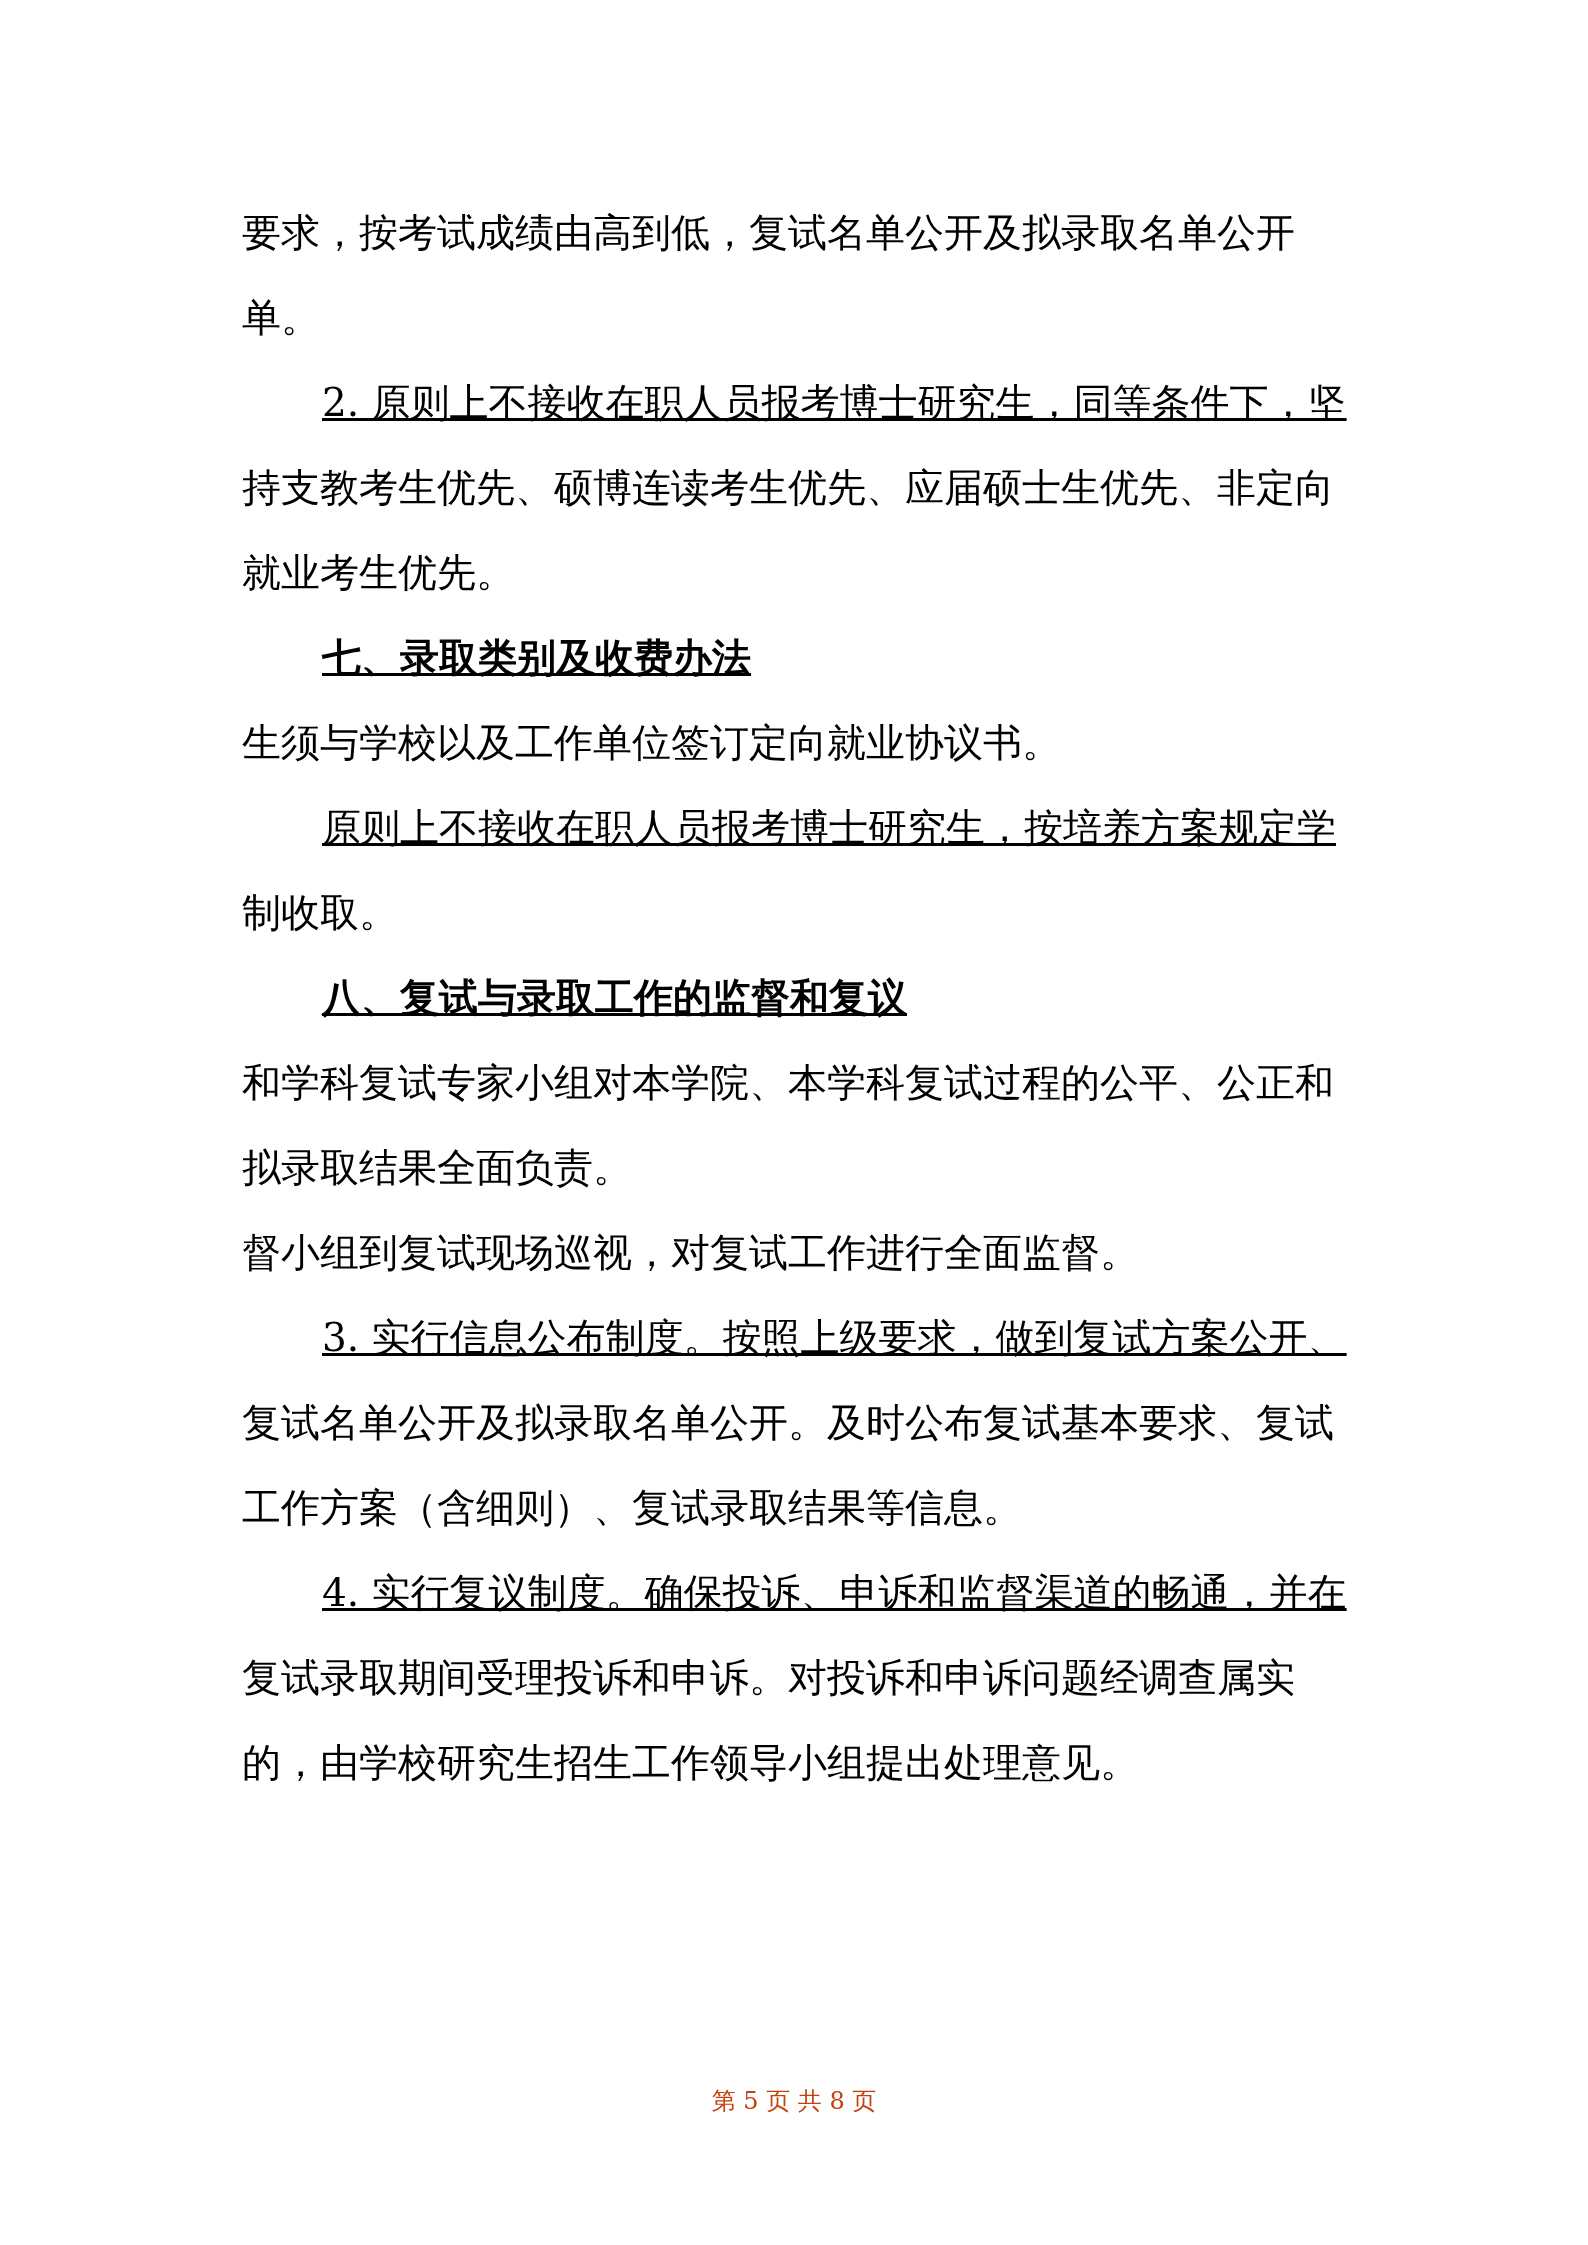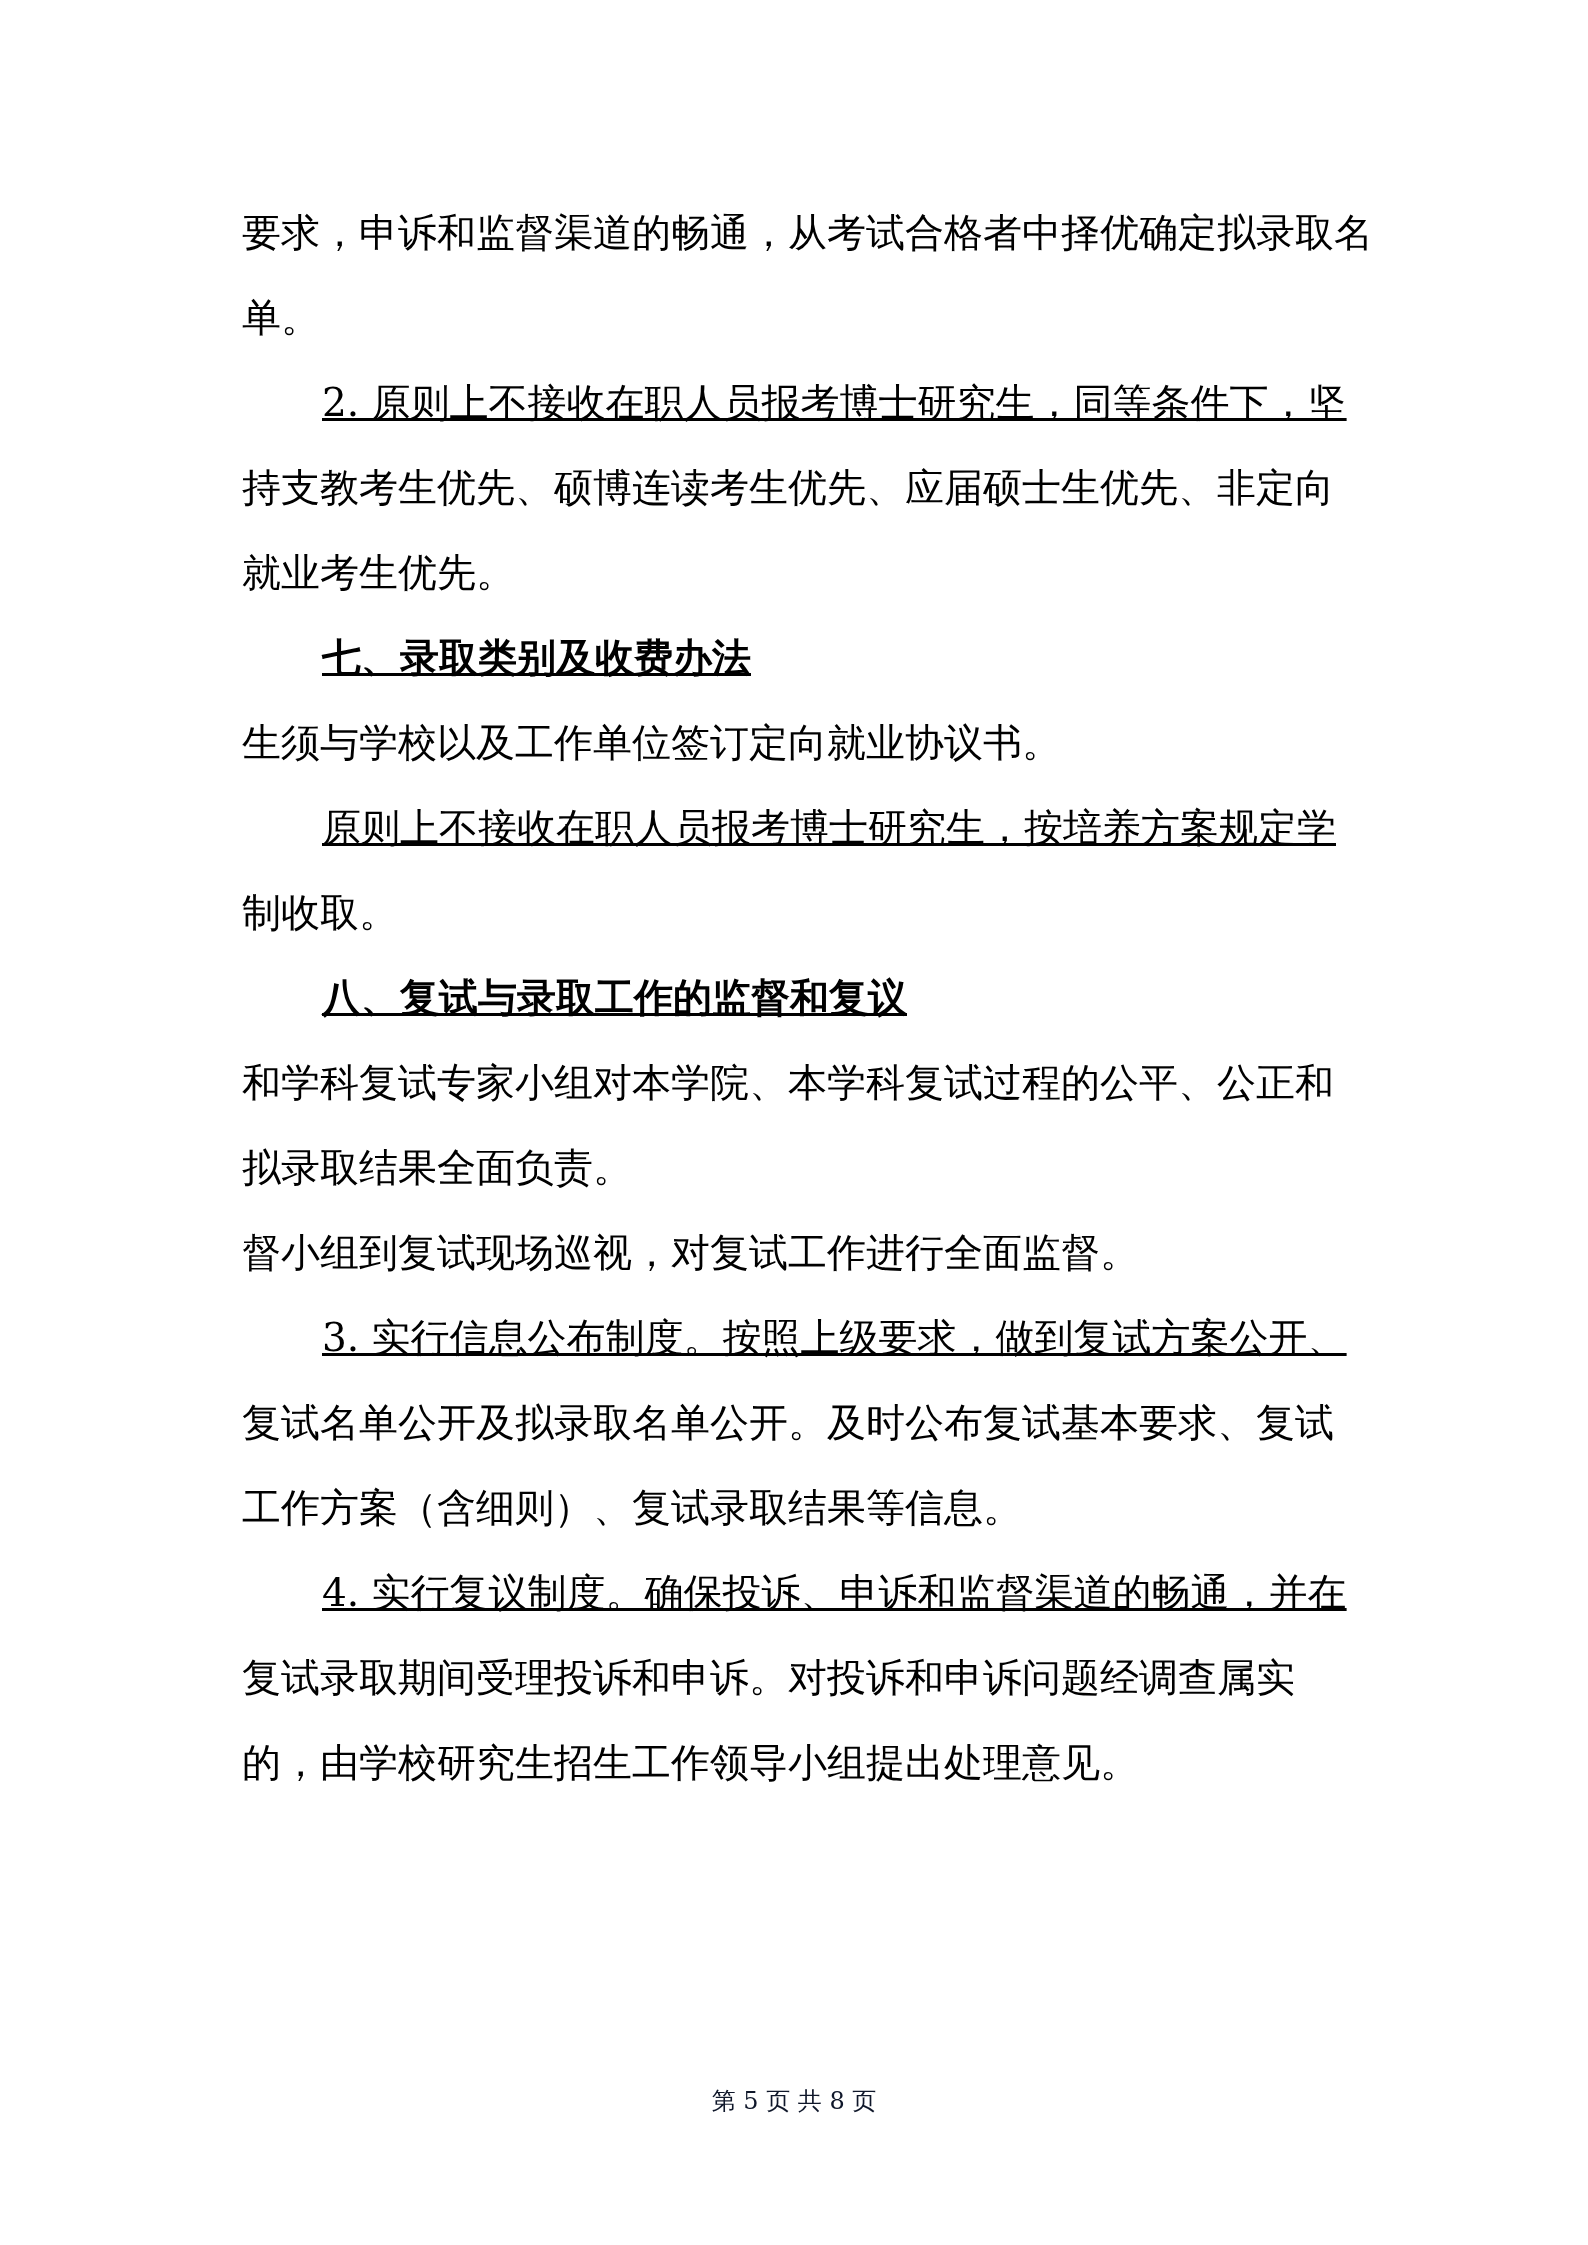--- a/index.html
+++ b/index.html
@@ -39,29 +39,29 @@
   }
   .page-footer {
     position: absolute;
     left: 0;
     top: 2079px;
     width: 1588px;
     height: 44px;
     line-height: 44px;
     text-align: center;
     font-size: 24px;
-    color: #0f172a;
+    color: #c2410c;
   }
 </style>
 </head>
 <body>
 
 <div class="page">
   <div class="doc-body">
-    <div class="line">要求，申诉和监督渠道的畅通，从考试合格者中择优确定拟录取名</div>
+    <div class="line">要求，按考试成绩由高到低，复试名单公开及拟录取名单公开</div>
     <div class="line">单。</div>
     <div class="line indent">2. 原则上不接收在职人员报考博士研究生，同等条件下，坚</div>
     <div class="line">持支教考生优先、硕博连读考生优先、应届硕士生优先、非定向</div>
     <div class="line">就业考生优先。</div>
     <div class="line indent heading">七、录取类别及收费办法</div>
     <div class="line">生须与学校以及工作单位签订定向就业协议书。</div>
     <div class="line indent">原则上不接收在职人员报考博士研究生，按培养方案规定学</div>
     <div class="line">制收取。</div>
     <div class="line indent heading">八、复试与录取工作的监督和复议</div>
     <div class="line">和学科复试专家小组对本学院、本学科复试过程的公平、公正和</div>

